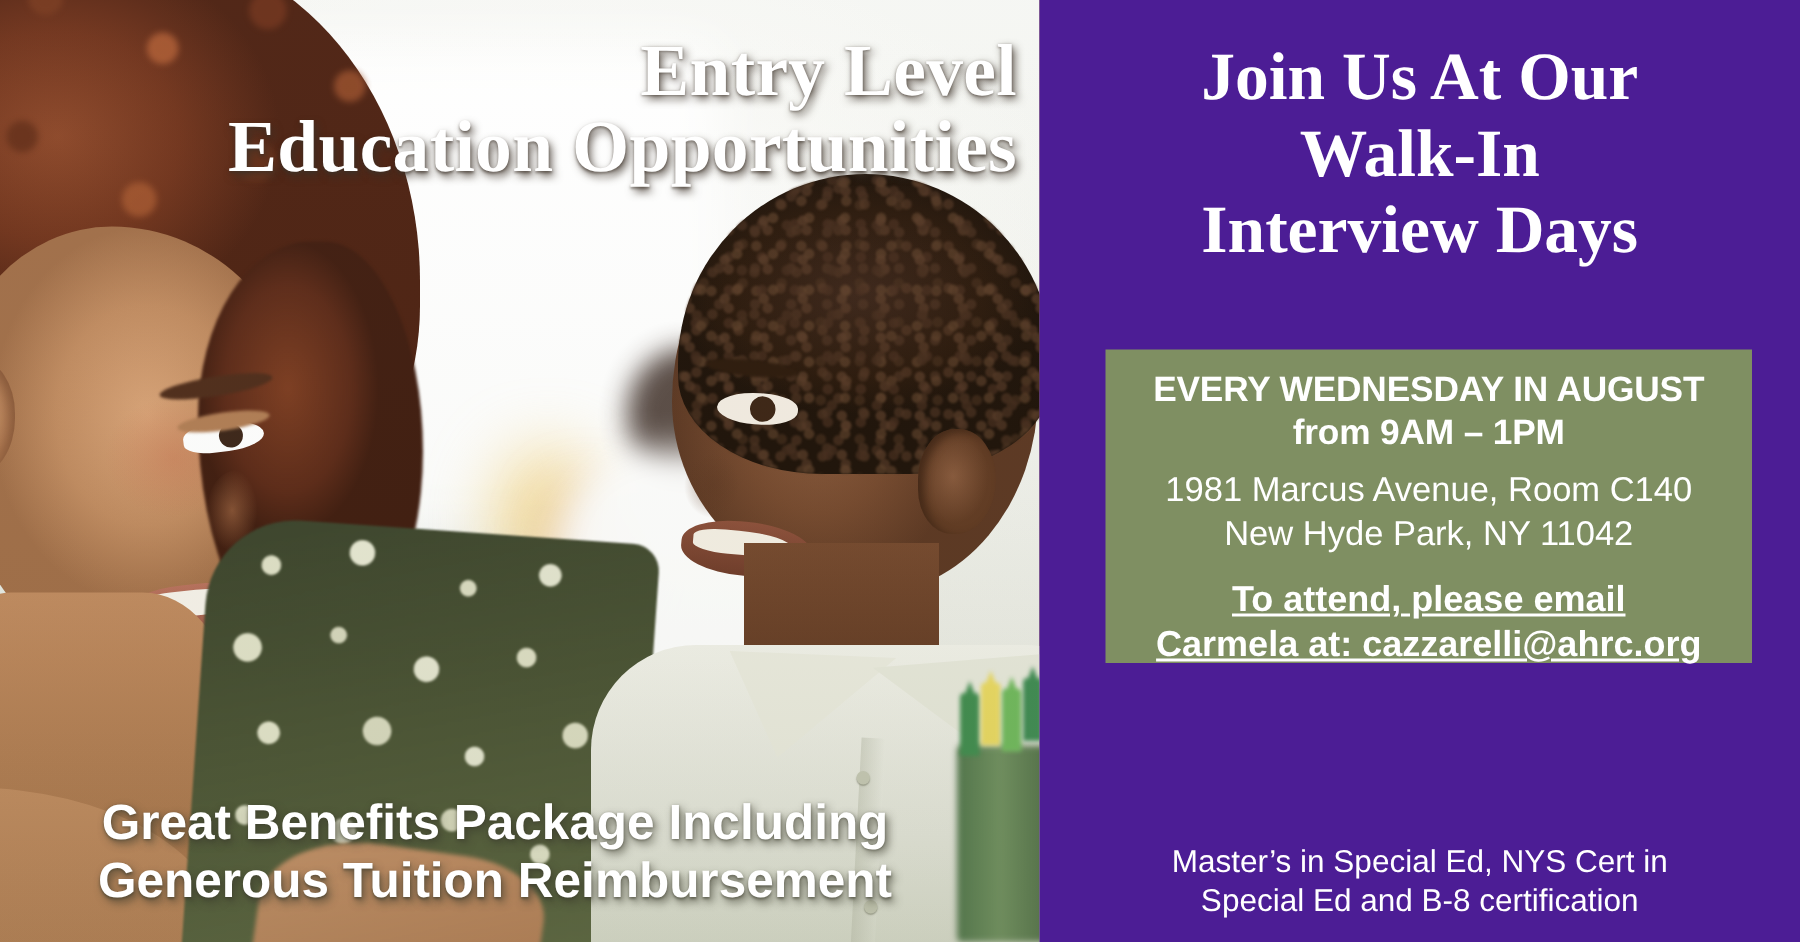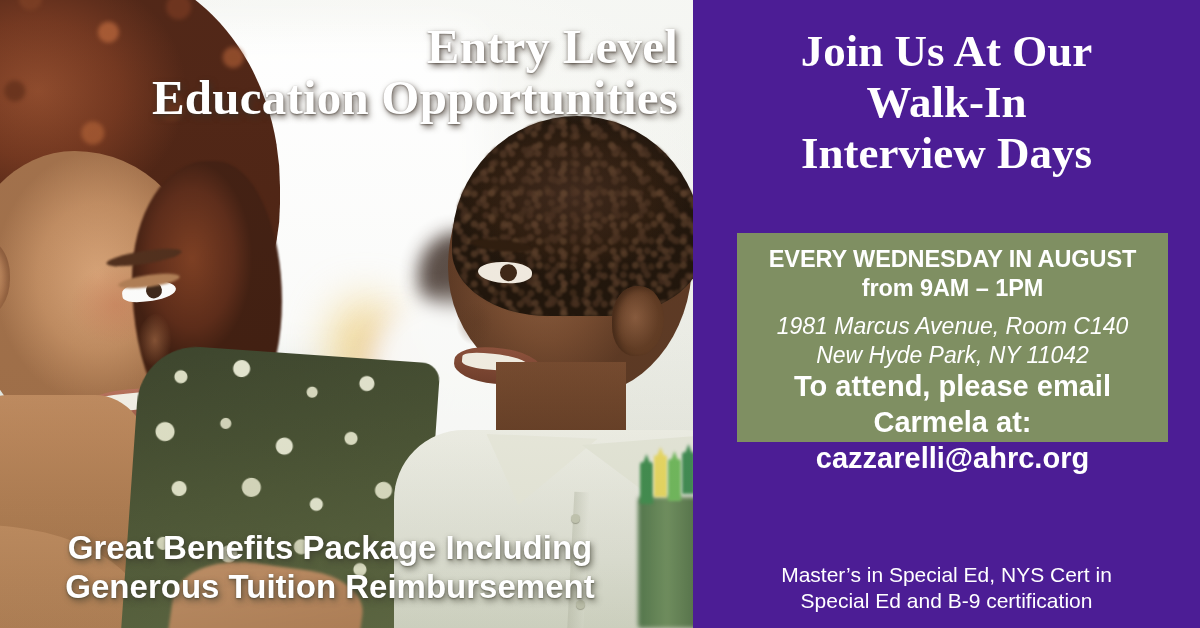--- a/index.html
+++ b/index.html
@@ -543,27 +543,28 @@
     line-height: 1.22;
     letter-spacing: -0.1px;
     white-space: pre-line;
   }
   .gb-address {
     margin-top: 10px;
     font-size: 23px;
     font-weight: normal;
     line-height: 1.24;
     white-space: pre-line;
-    font-style: italic;
   }
   .gb-contact {
+    margin-top: 16px;
     font-weight: bold;
-    font-size: 29px;
+    font-size: 24px;
     line-height: 1.24;
     white-space: pre-line;
+    text-decoration: underline;
   }
   .rp-role {
     position: absolute;
     left: 16px; top: 470px;
     width: 475px;
     text-align: center;
     color: #ffffff;
     font-weight: bold;
     font-size: 23.5px;
     line-height: 1.22;
@@ -667,16 +668,16 @@
       <div class="gb-when">EVERY WEDNESDAY IN AUGUST
 from 9AM – 1PM</div>
       <div class="gb-address">1981 Marcus Avenue, Room C140
 New Hyde Park, NY 11042</div>
       <div class="gb-contact">To attend, please email
 Carmela at: cazzarelli@ahrc.org</div>
     </div>
 
 
     <div class="rp-req">Master’s in Special Ed, NYS Cert in
-Special Ed and B-9 certification</div>
+Special Ed and B-8 certification</div>
   </div>
 
 </div>
 
 </body></html>

